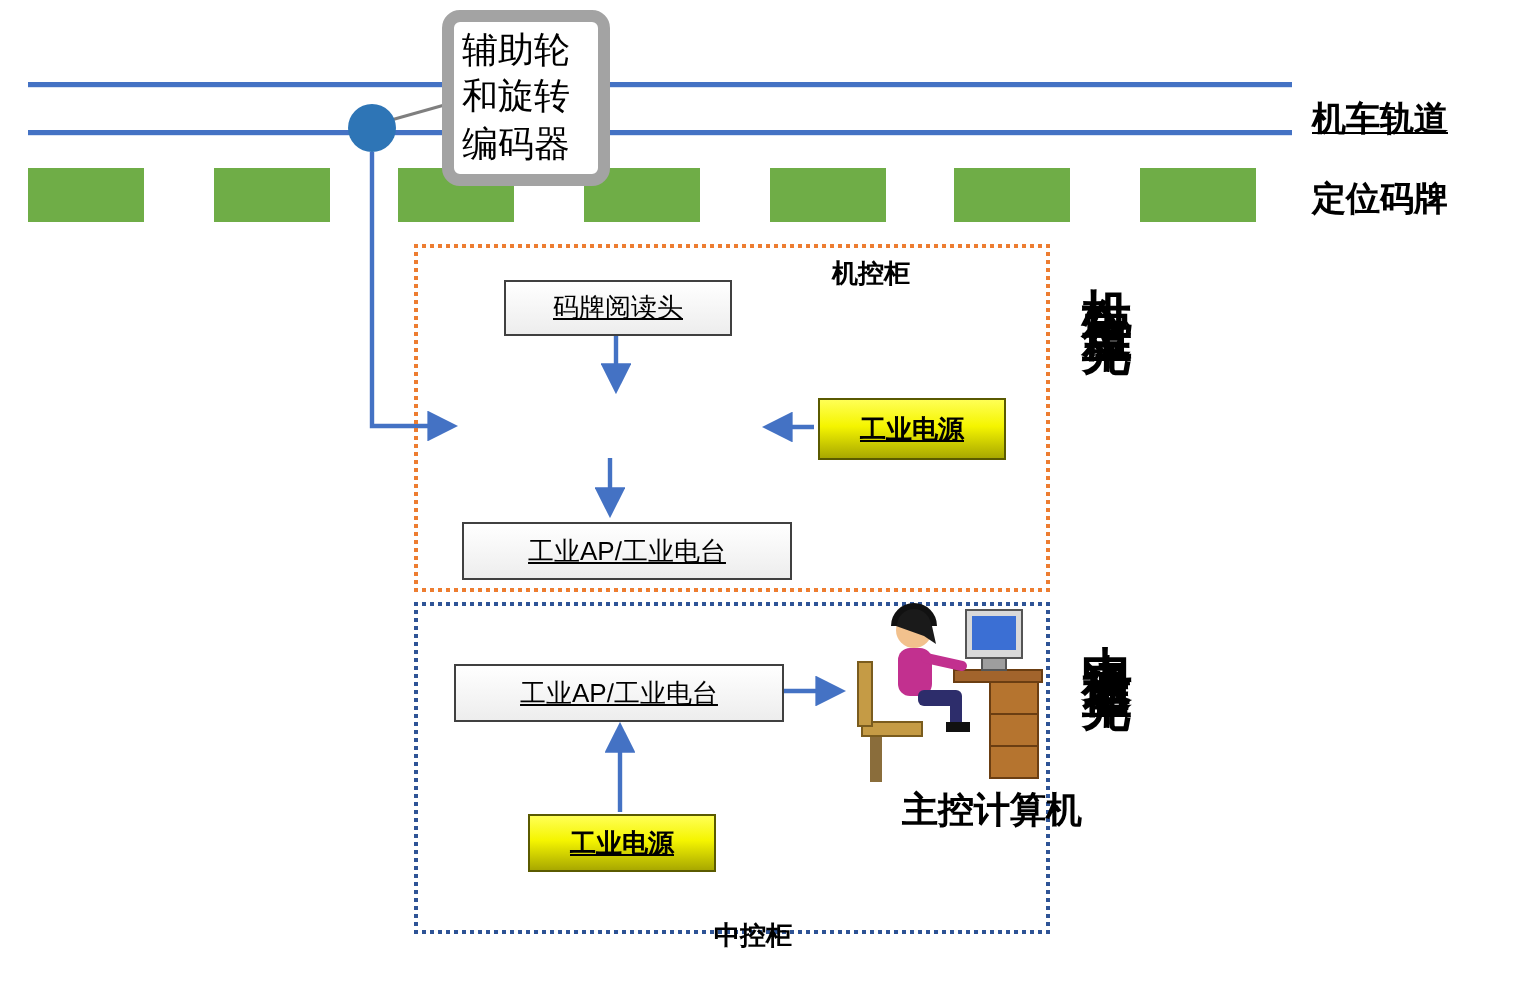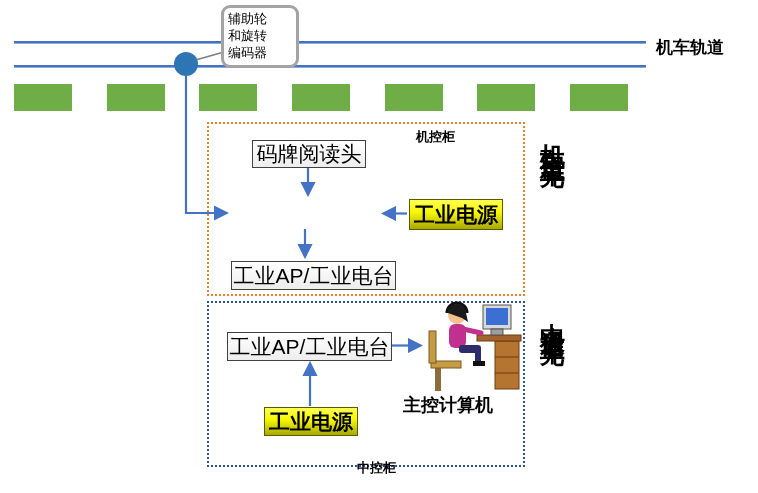--- a/index.html
+++ b/index.html
@@ -14,37 +14,37 @@
     writing-mode:vertical-rl;text-orientation:upright;letter-spacing:4px;z-index:3;
   }
   .track-side-label{font-weight:bold;font-size:17px;z-index:3;}
   .plate-row{
     left:14px;top:84px;width:614px;height:27px;display:flex;
     justify-content:space-between;z-index:2;
   }
   .plate{width:58px;height:27px;background:#6FAD47;}
   .callout{
     left:221px;top:5px;width:64px;padding:3px 4px;background:#fff;
-    border:3px solid #a3a3a3;border-radius:9px;font-size:13px;line-height:1.3;
+    border:6px solid #a3a3a3;border-radius:9px;font-size:18px;line-height:1.3;
     white-space:pre-line;z-index:4;
   }
   .cabinet{background:transparent;z-index:2;}
   .cabinet.machine{left:207px;top:122px;width:314px;height:170px;border:2px dotted #ED7D31;}
   .cabinet.central{left:207px;top:301px;width:314px;height:162px;border:2px dotted #2F5496;}
   .cabinet-title{font-weight:bold;font-size:13px;z-index:3;}
   .node{
     display:flex;align-items:center;justify-content:center;text-align:right;
-    border:1px solid #404040;font-size:21px;z-index:3;background:#fff;
+    border:1px solid #404040;font-size:13px;z-index:3;background:#fff;text-decoration:underline;
   }
   .node.plain{background:linear-gradient(#ffffff,#ededed);}
   .node.yellow{
     background:linear-gradient(180deg,#ffff55 0%,#f5f500 45%,#a8a800 100%);
     font-weight:bold;border:1px solid #5a5a00;
   }
-  .computer-label{font-weight:bold;font-size:18px;z-index:3;}
+  .computer-label{font-weight:bold;font-size:18px;z-index:3;margin-left:48px;}
   .illustration{z-index:3;}
 </style>
 </head>
 <body>
 
 <div id="canvas">
 
   <svg id="overlay" viewBox="0 0 758 493" xmlns="http://www.w3.org/2000/svg">
     <defs>
       <marker id="ar" viewBox="0 0 10 10" refX="8" refY="5" markerWidth="7" markerHeight="7" orient="auto-start-reverse">
@@ -65,21 +65,22 @@
 
     <path d="M407,213.5 L384,213.5" stroke="#4472C4" stroke-width="2.2" fill="none" marker-end="url(#ar)"></path>
 
     <path d="M305,229 L305,256" stroke="#4472C4" stroke-width="2.2" fill="none" marker-end="url(#ar)"></path>
 
     <path d="M392,345.5 L420,345.5" stroke="#4472C4" stroke-width="2.2" fill="none" marker-end="url(#ar)"></path>
 
     <path d="M310,406 L310,364" stroke="#4472C4" stroke-width="2.2" fill="none" marker-end="url(#ar)"></path>
   </svg>
 
-  <div class="abs track-side-label" style="left:656px;top:36px;">机车轨道</div>
+  <div class="abs track-side-label" style="left:656px;top:48px;text-decoration:underline;">机车轨道</div>
+  <div class="abs track-side-label" style="left:656px;top:88px;">定位码牌</div>
 
   <div class="abs plate-row">
     <div class="plate"></div>
     <div class="plate"></div>
     <div class="plate"></div>
     <div class="plate"></div>
     <div class="plate"></div>
     <div class="plate"></div>
     <div class="plate"></div>
   </div>

